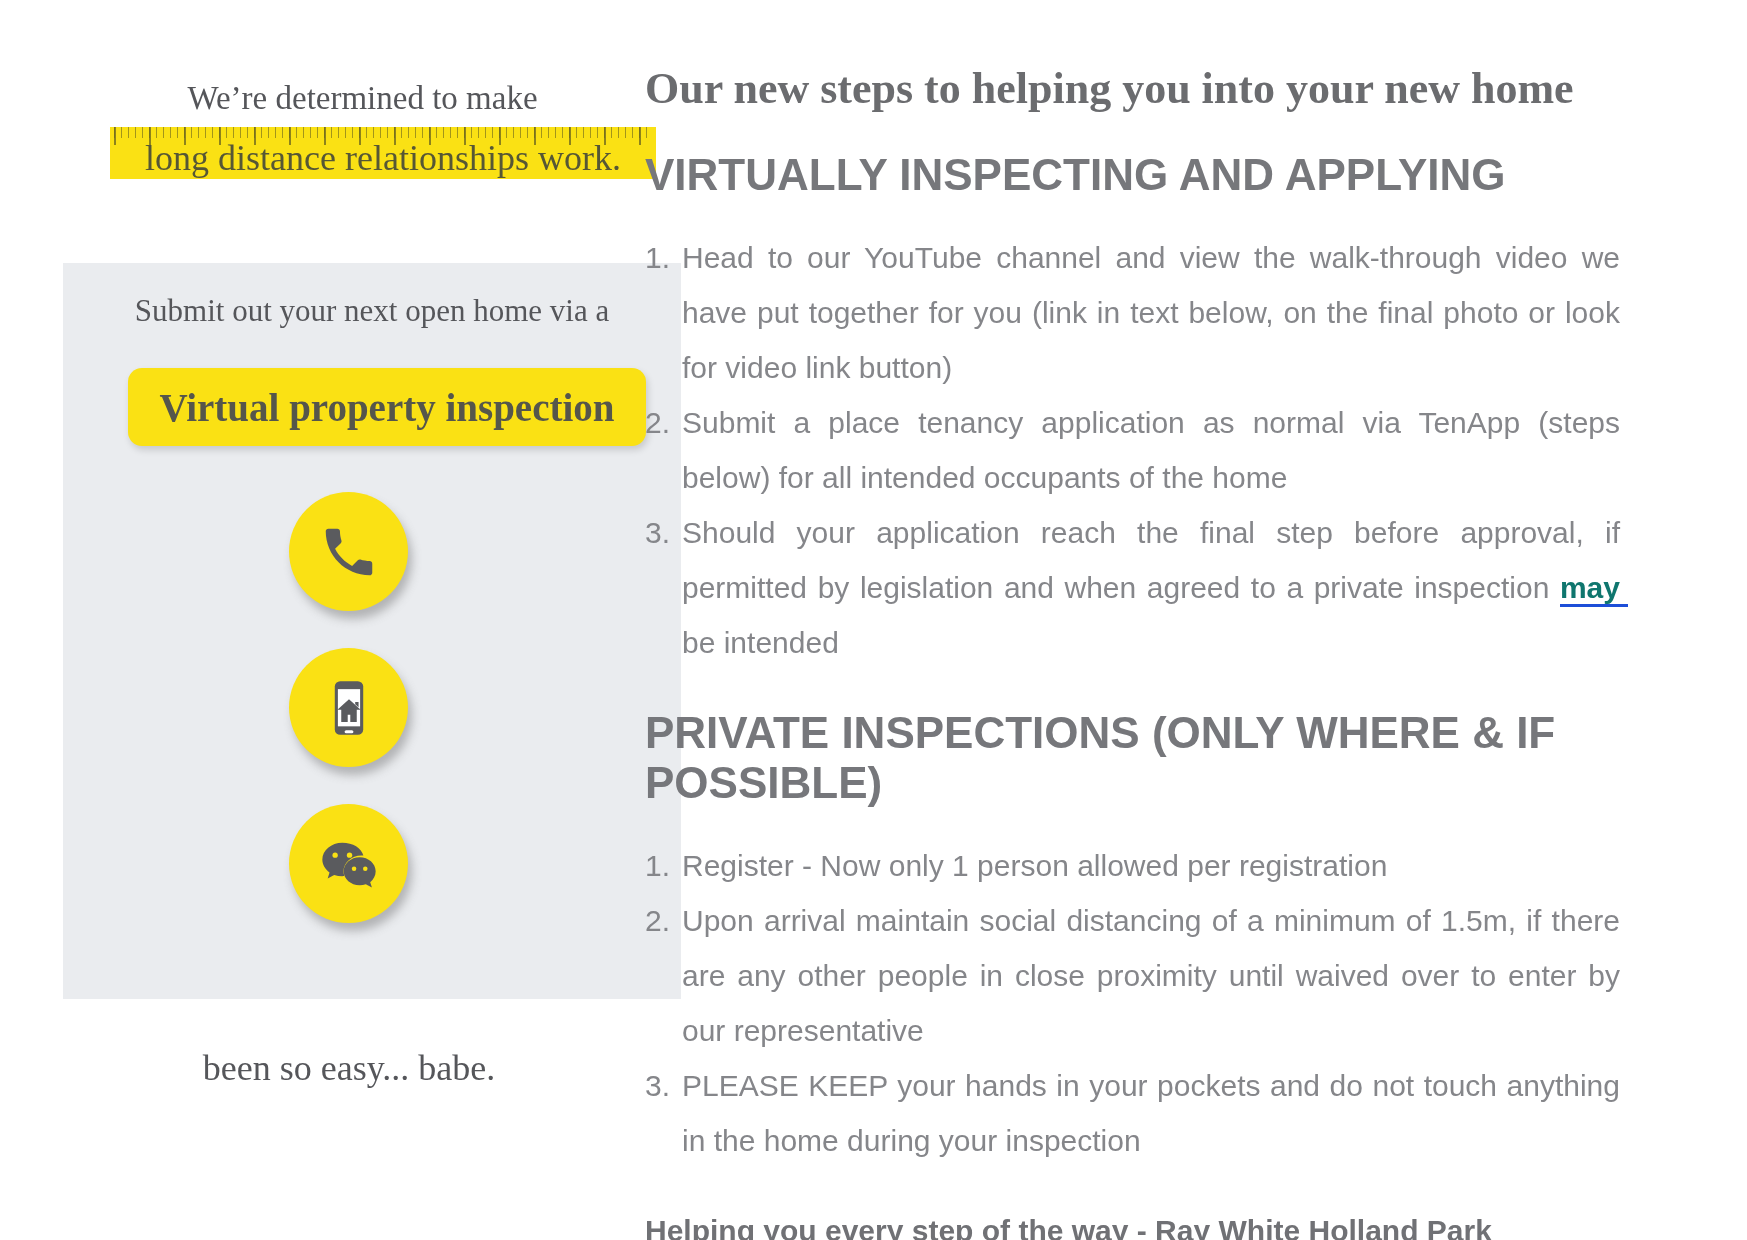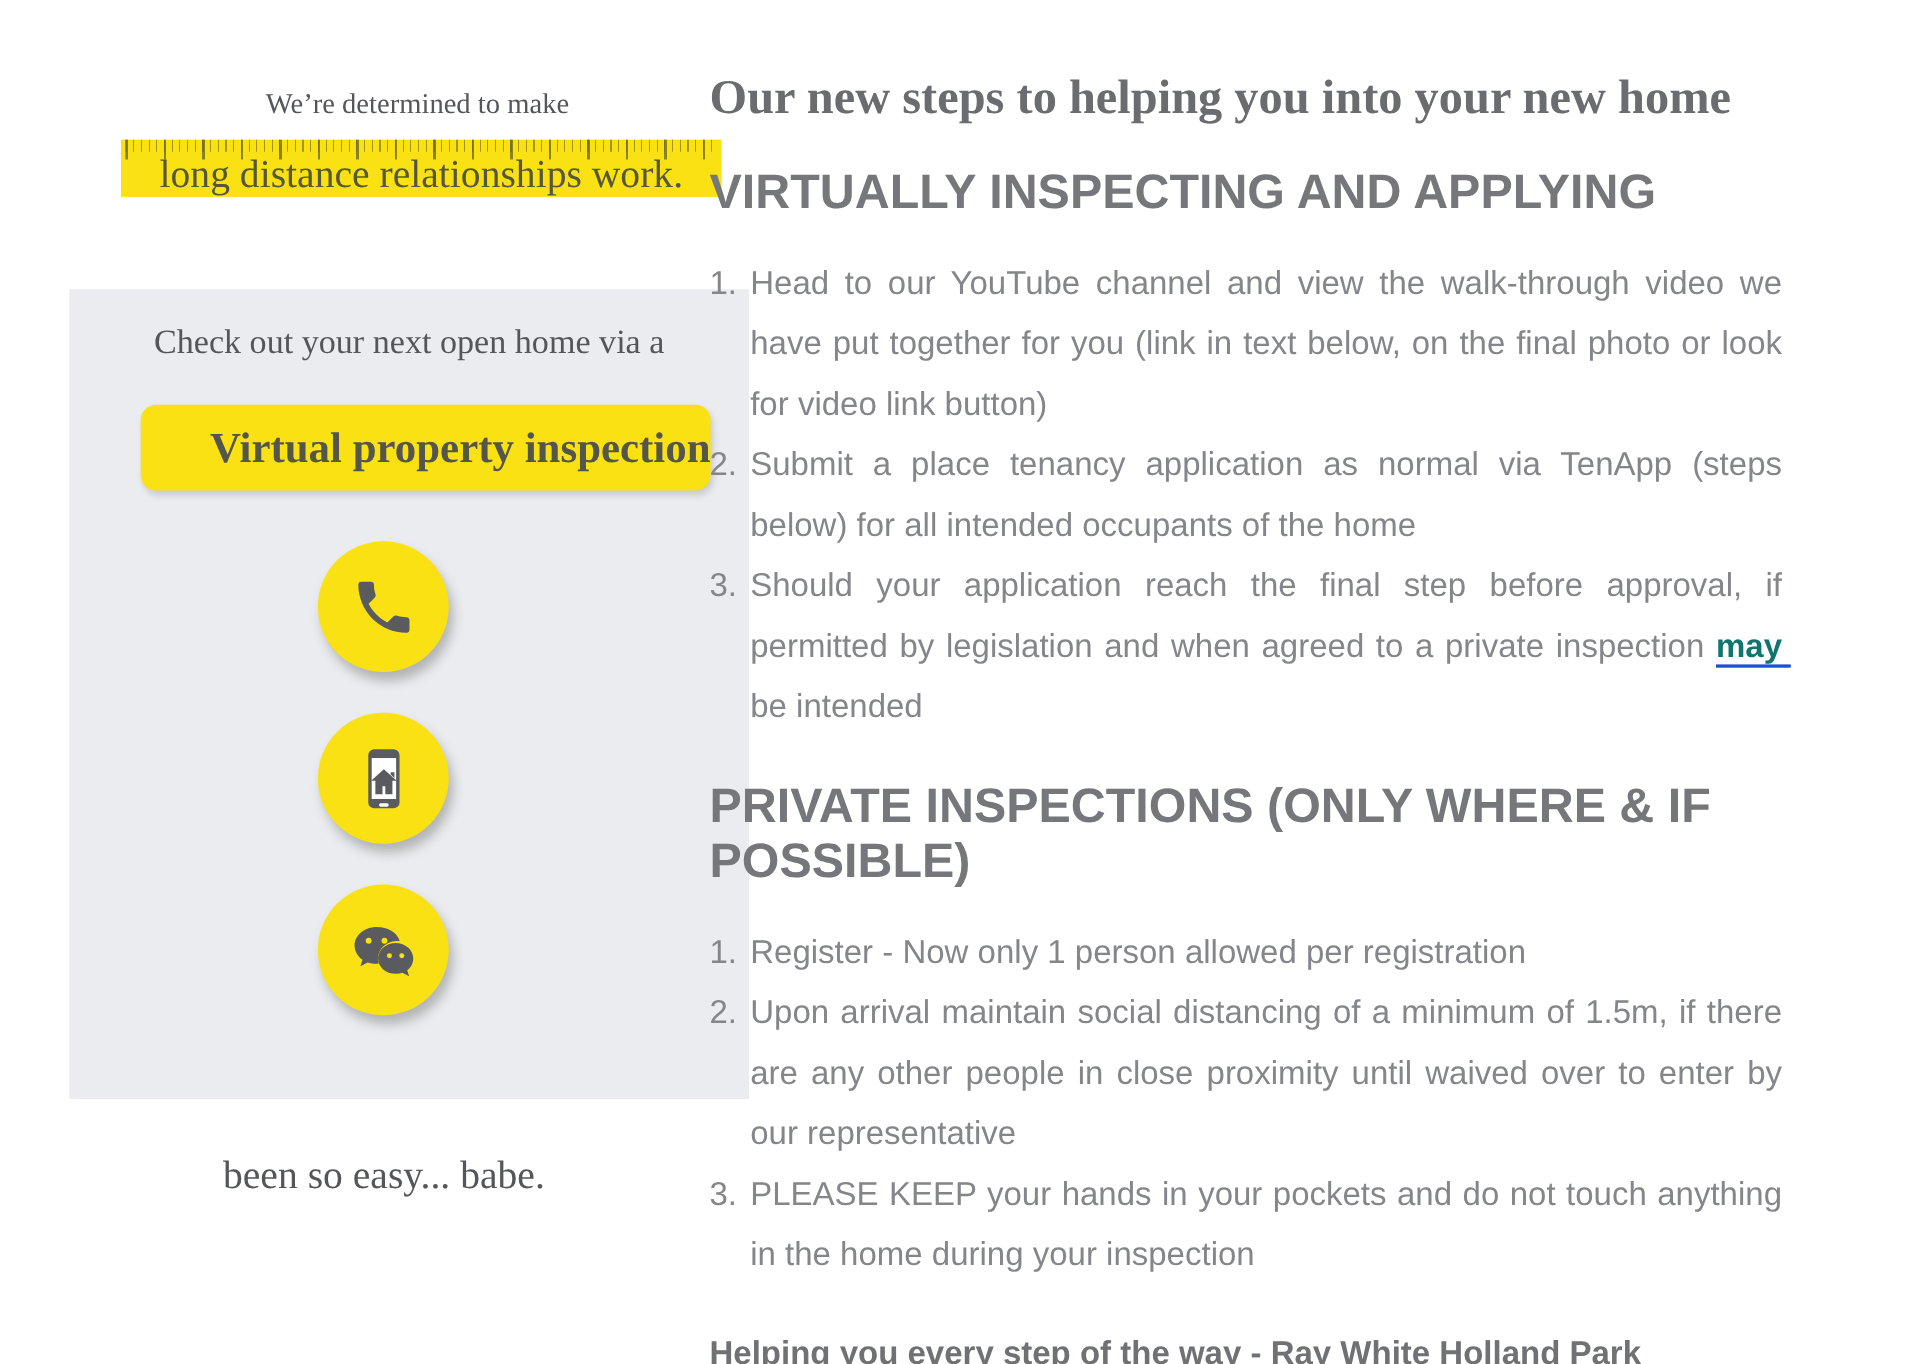--- a/index.html
+++ b/index.html
@@ -9,22 +9,22 @@
     --body-ink:#85868A;
     --head-ink:#76777B;
   }
   html,body{margin:0;padding:0;background:#fff;}
   .page{
     position:relative;width:1747px;height:1240px;background:#ffffff;overflow:hidden;
     font-family:"Liberation Serif","DejaVu Serif",serif;
   }
   
   .tag1{
-    position:absolute;left:107px;top:80px;width:545px;text-align:center;
-    font-size:26px;color:var(--serif-ink);
+    position:absolute;left:90px;top:80px;width:545px;text-align:center;
+    font-size:33px;color:var(--serif-ink);
   }
   .ruler{
     position:absolute;left:110px;top:127px;width:546px;height:52px;
     background:var(--yellow);text-align:center;
   }
   .ruler::before{ 
     content:"";position:absolute;top:0;left:4px;right:4px;height:11px;
     background:repeating-linear-gradient(90deg,rgba(104,99,30,.6) 0 1px,transparent 1px 7px);
   }
   .ruler::after{ 
@@ -38,21 +38,21 @@
     position:absolute;left:63px;top:263px;width:618px;height:736px;background:var(--panel);
   }
   .panel-heading{
     position:absolute;top:30px;left:0;width:100%;text-align:center;
     font-size:31px;color:var(--serif-ink);
   }
   .vbutton{
     position:absolute;left:65px;top:105px;width:518px;height:78px;
     background:var(--yellow);border-radius:14px;
     box-shadow:2px 4px 7px rgba(0,0,0,.15);
-    display:flex;align-items:center;justify-content:flex-end;cursor:pointer;
+    display:flex;align-items:center;justify-content:center;cursor:pointer;
   }
   .vbutton .vlabel{font-weight:bold;font-size:39px;color:#55564B;}
   .circle{
     position:absolute;left:226px;width:119px;height:119px;border-radius:50%;
     background:var(--yellow);box-shadow:4px 8px 10px rgba(110,110,110,.45);
     display:flex;align-items:center;justify-content:center;cursor:pointer;
   }
   .c1{top:229px;} .c2{top:385px;} .c3{top:541px;}
   .circle svg{display:block;}
   .bottom-left{
@@ -90,21 +90,21 @@
 
 <div class="page">
 
   <div class="tag1">We’re determined to make</div>
 
   <div class="ruler">
     <div class="tagtext">long distance relationships work.</div>
   </div>
 
   <div class="panel">
-    <div class="panel-heading">Check out your next open home via a</div>
+    <div class="panel-heading">Submit out your next open home via a</div>
 
     <div class="vbutton">
       <span class="vlabel">Virtual property inspection</span>
     </div>
 
     <div class="circle c1">
       <svg width="62" height="62" viewBox="0 0 24 24">
         <path fill="#5A5B5E" d="M6.62 10.79c1.44 2.83 3.76 5.14 6.59 6.59l2.2-2.2c.27-.27.67-.36 1.02-.24 1.12.37 2.33.57 3.57.57.55 0 1 .45 1 1V20c0 .55-.45 1-1 1-9.39 0-17-7.61-17-17 0-.55.45-1 1-1h3.5c.55 0 1 .45 1 1 0 1.25.2 2.45.57 3.57.11.35.03.74-.25 1.02l-2.2 2.2z"></path>
       </svg>
     </div>

